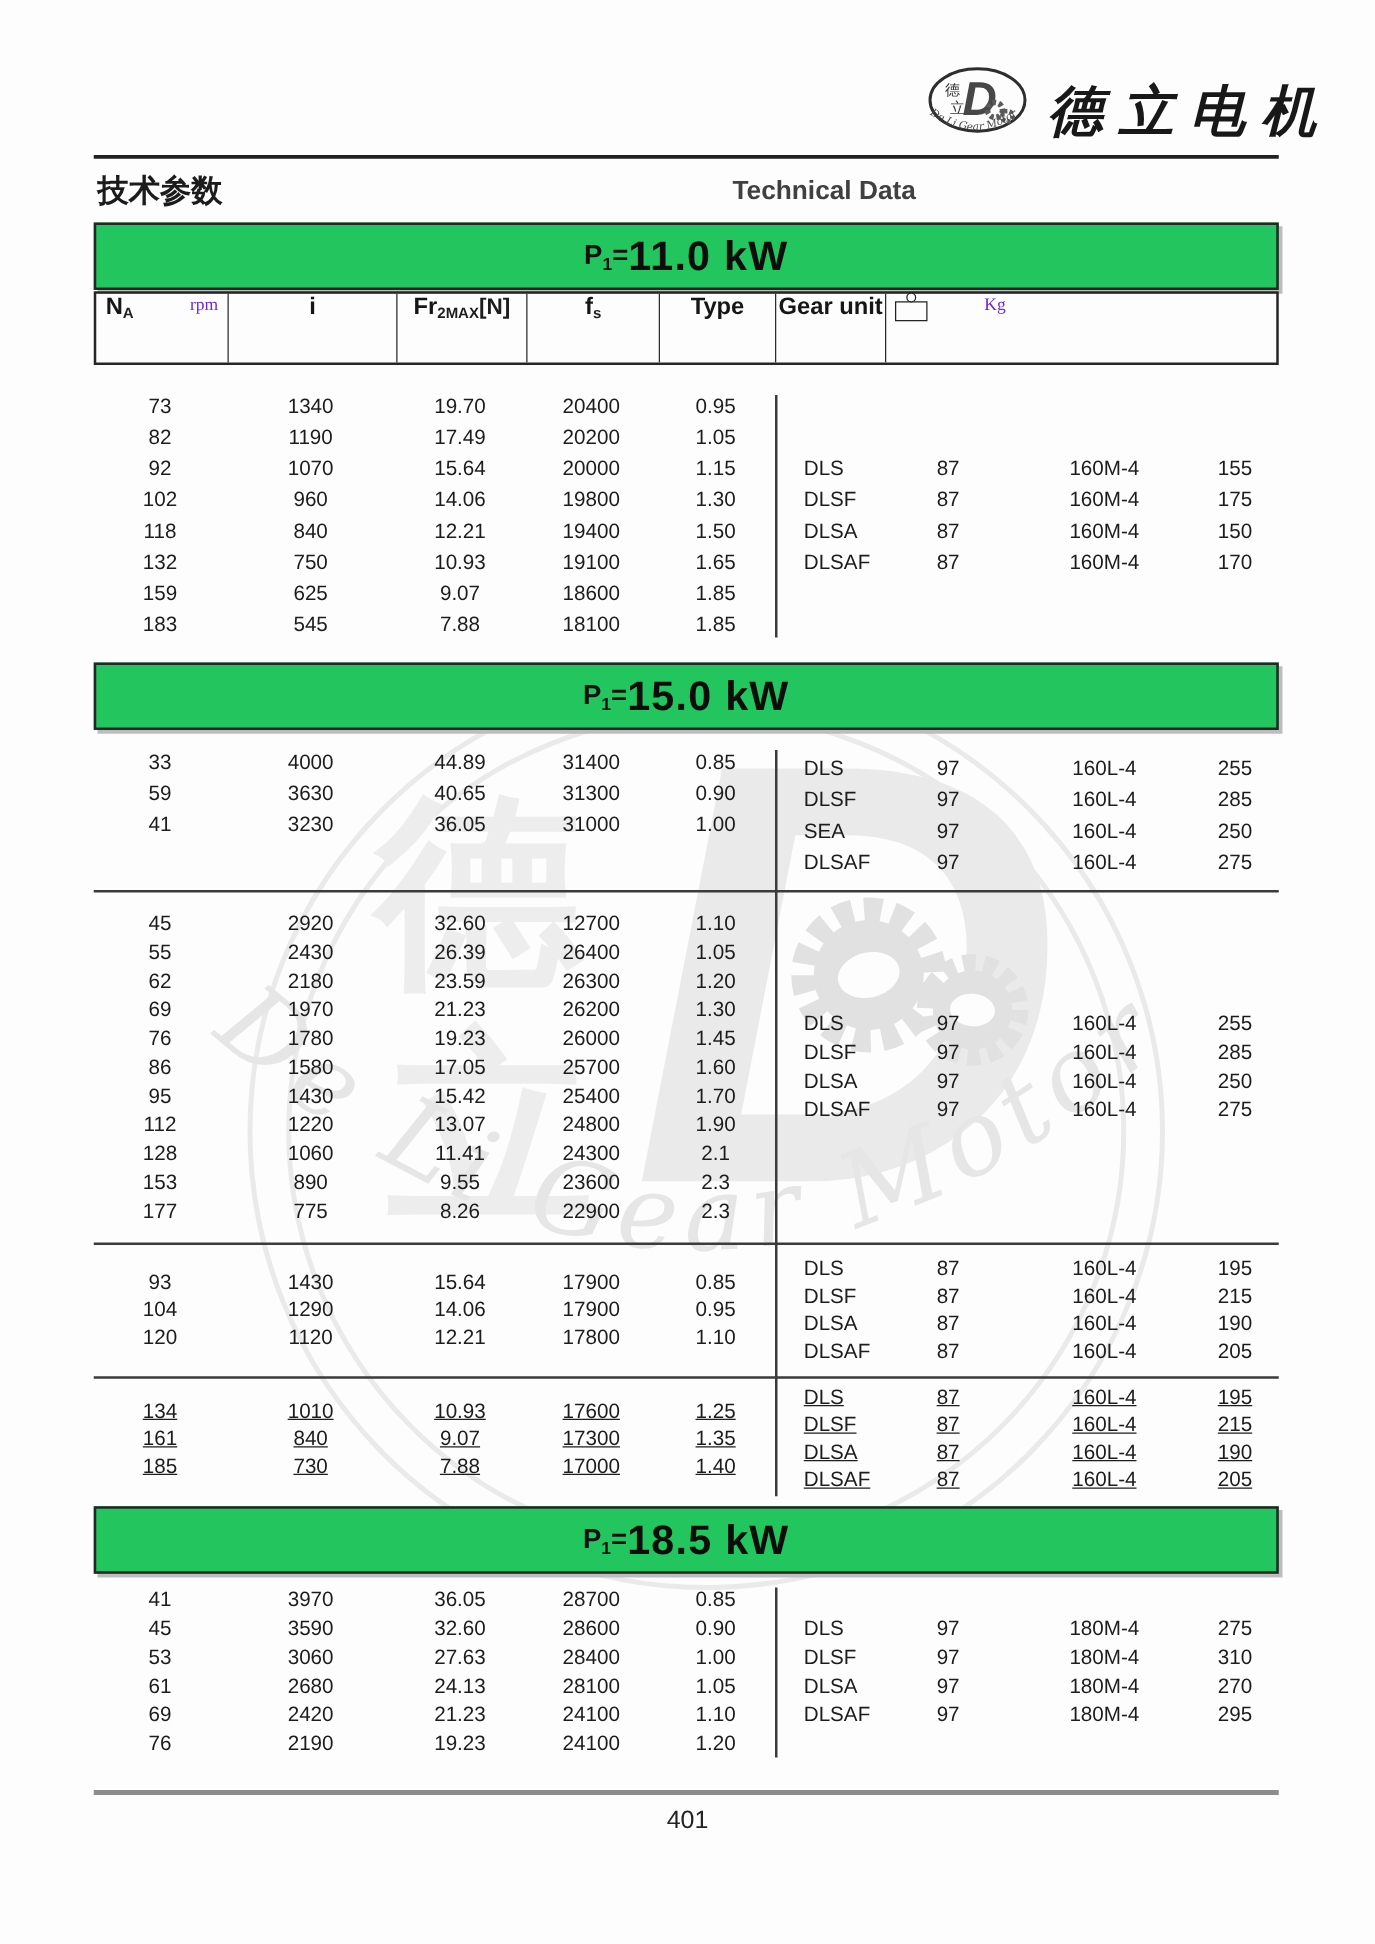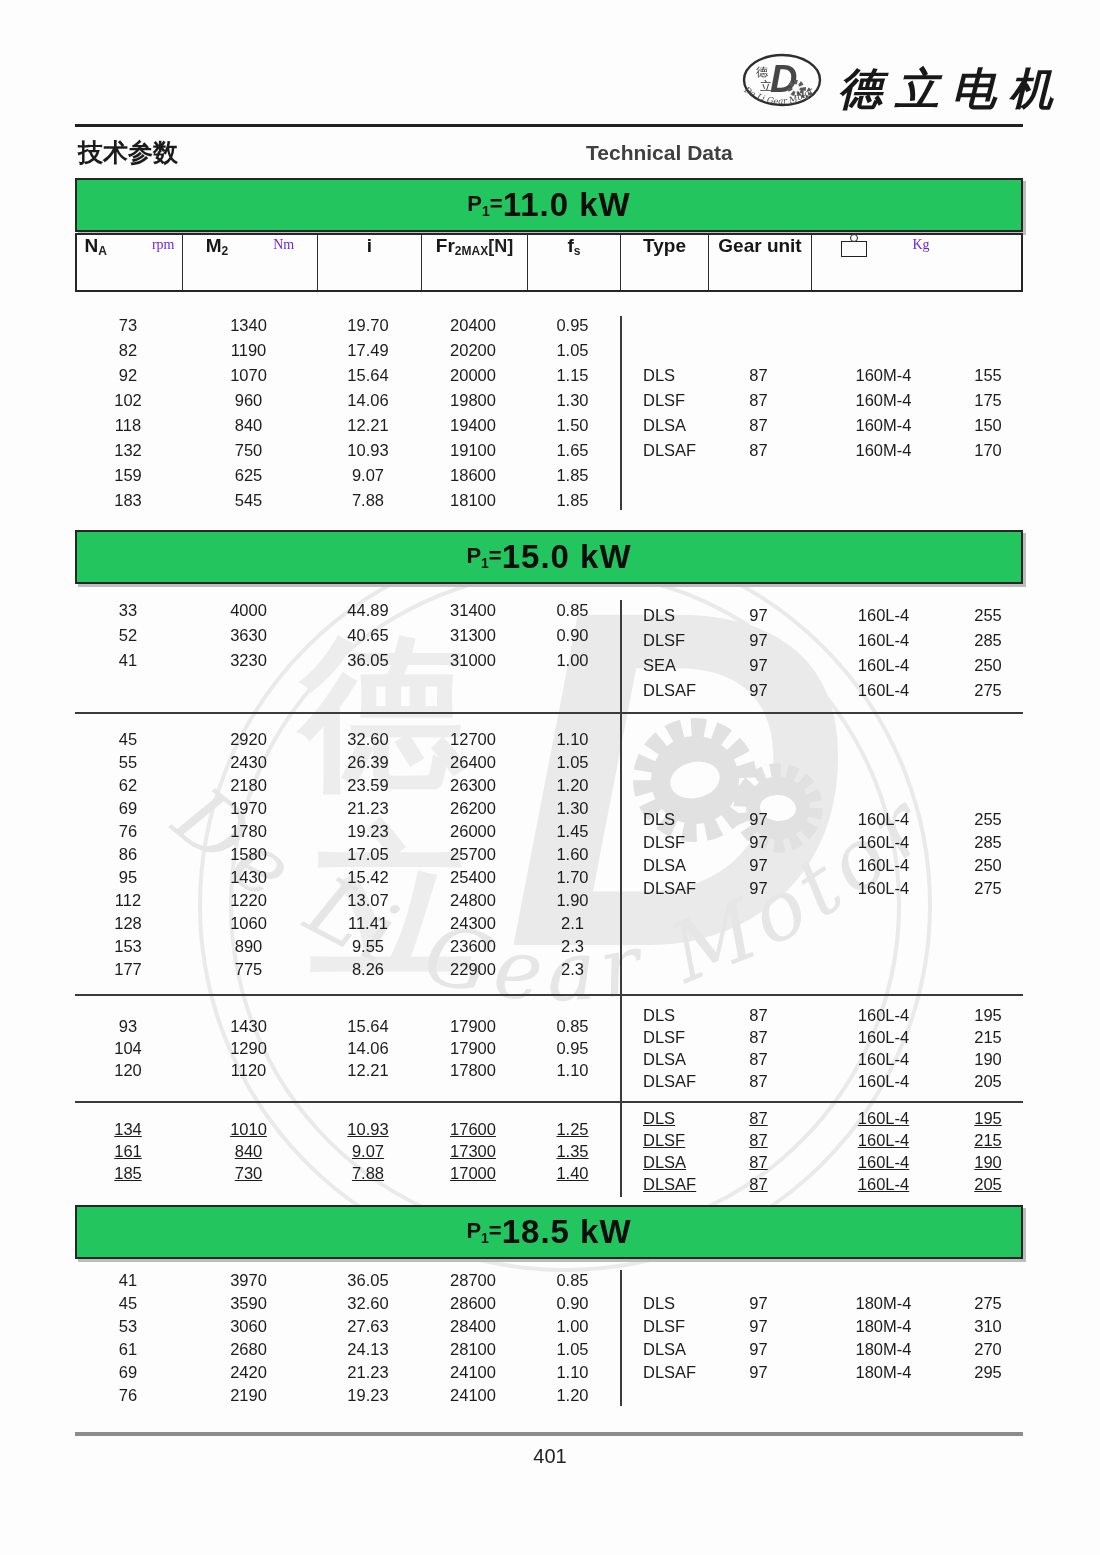--- a/index.html
+++ b/index.html
@@ -105,24 +105,20 @@
 </div>
 <div class="pbox" style="top:1205px;">
   <span class="p-pre"><span>P</span><sub>1</sub><span>=</span></span>
   <span class="p-val">18.5 kW</span>
 </div>
 
 <div class="htable" id="column-header">
     <div class="hcell">
       <div><span class="h-main">N</span><span class="h-sub">A</span></div>
       <div><span class="h-unit">rpm</span></div>
-    </div>
-    <div class="hcell">
-      <div><span class="h-main">M</span><span class="h-sub">2</span></div>
-      <div><span class="h-unit">Nm</span></div>
     </div>
     <div class="hcell">
       <div><span class="h-main">i</span></div>
     </div>
     <div class="hcell">
       <div><span class="h-main">Fr</span><span class="h-sub">2MAX</span><span class="h-suffix">[N]</span></div>
     </div>
     <div class="hcell">
       <div><span class="h-main">f</span><span class="h-sub">s</span></div>
     </div>
@@ -202,21 +198,21 @@
   </div>
 <div class="vdiv" style="top:316px;height:194px;"></div>
 
 <div class="block rh25 top-align" id="blk-1-0" style="top:598px;height:112px;">
     <div class="bleft">
       <div class="cell">33</div>
       <div class="cell">4000</div>
       <div class="cell">44.89</div>
       <div class="cell">31400</div>
       <div class="cell">0.85</div>
-      <div class="cell">52</div>
+      <div class="cell">59</div>
       <div class="cell">3630</div>
       <div class="cell">40.65</div>
       <div class="cell">31300</div>
       <div class="cell">0.90</div>
       <div class="cell">41</div>
       <div class="cell">3230</div>
       <div class="cell">36.05</div>
       <div class="cell">31000</div>
       <div class="cell">1.00</div>
     </div>

